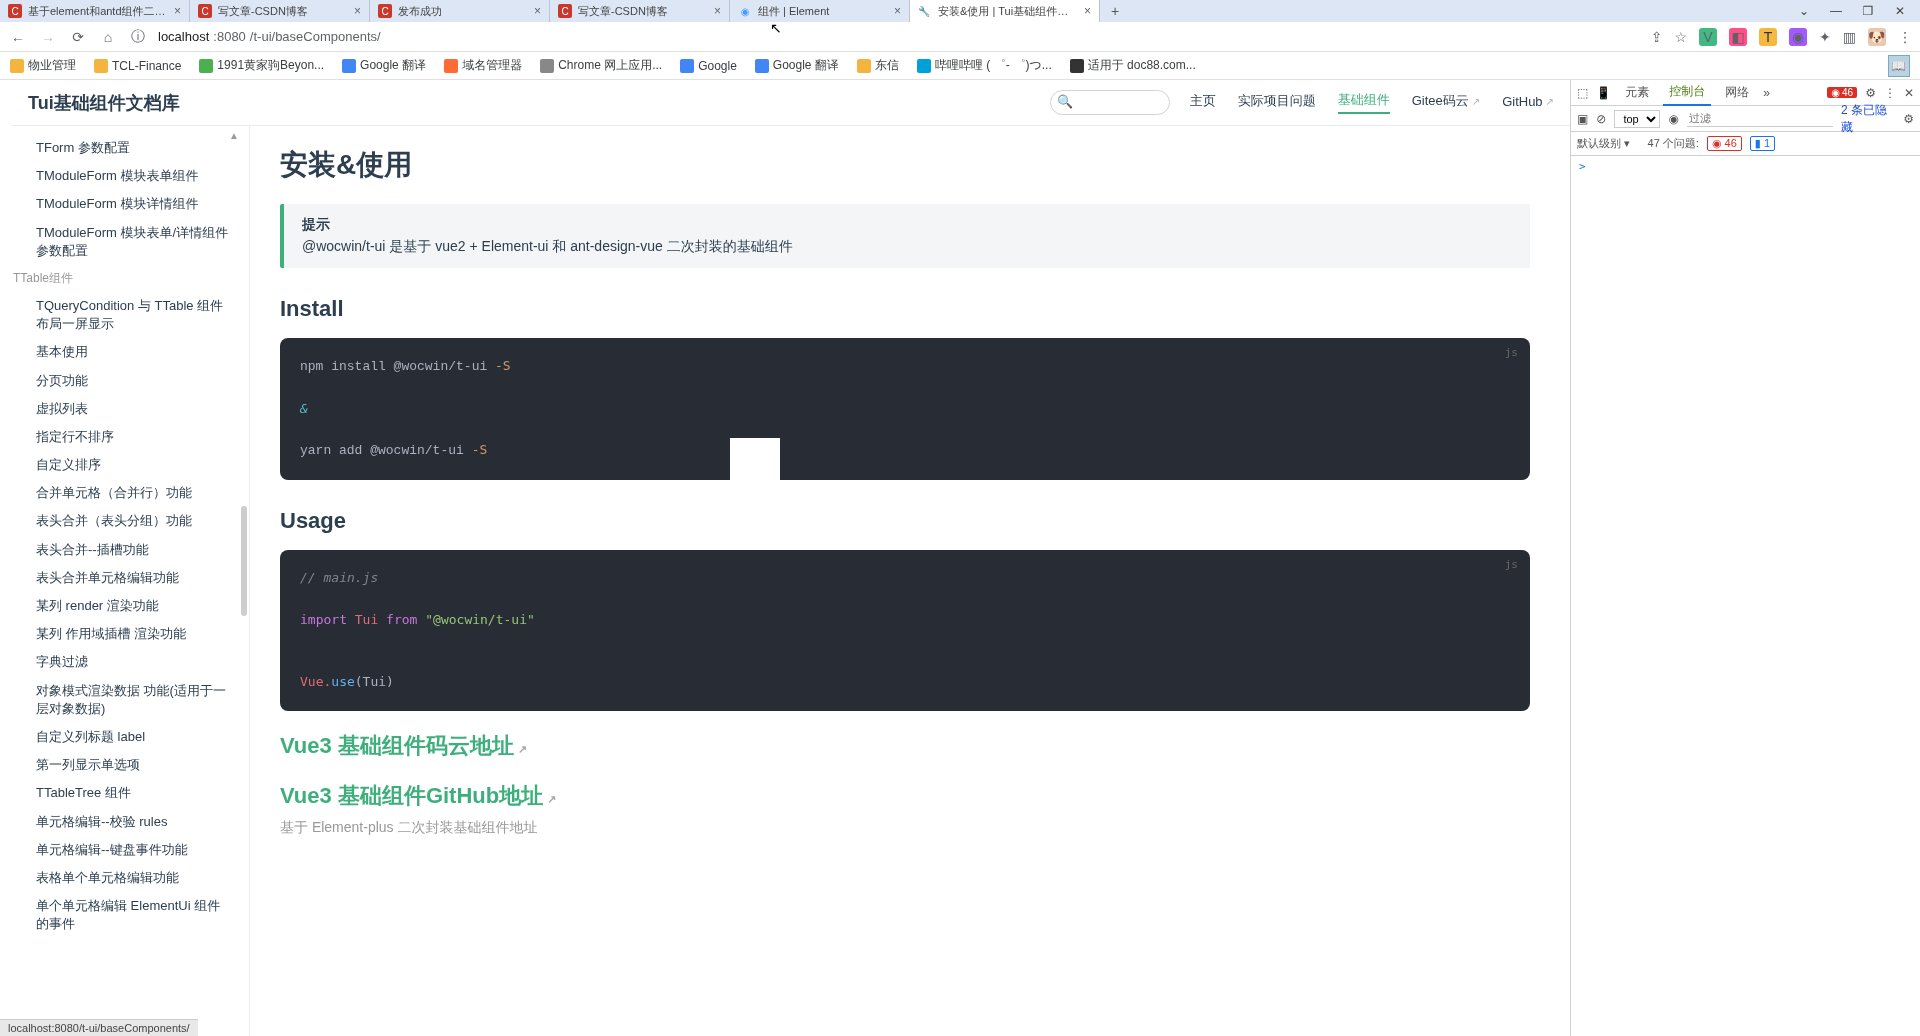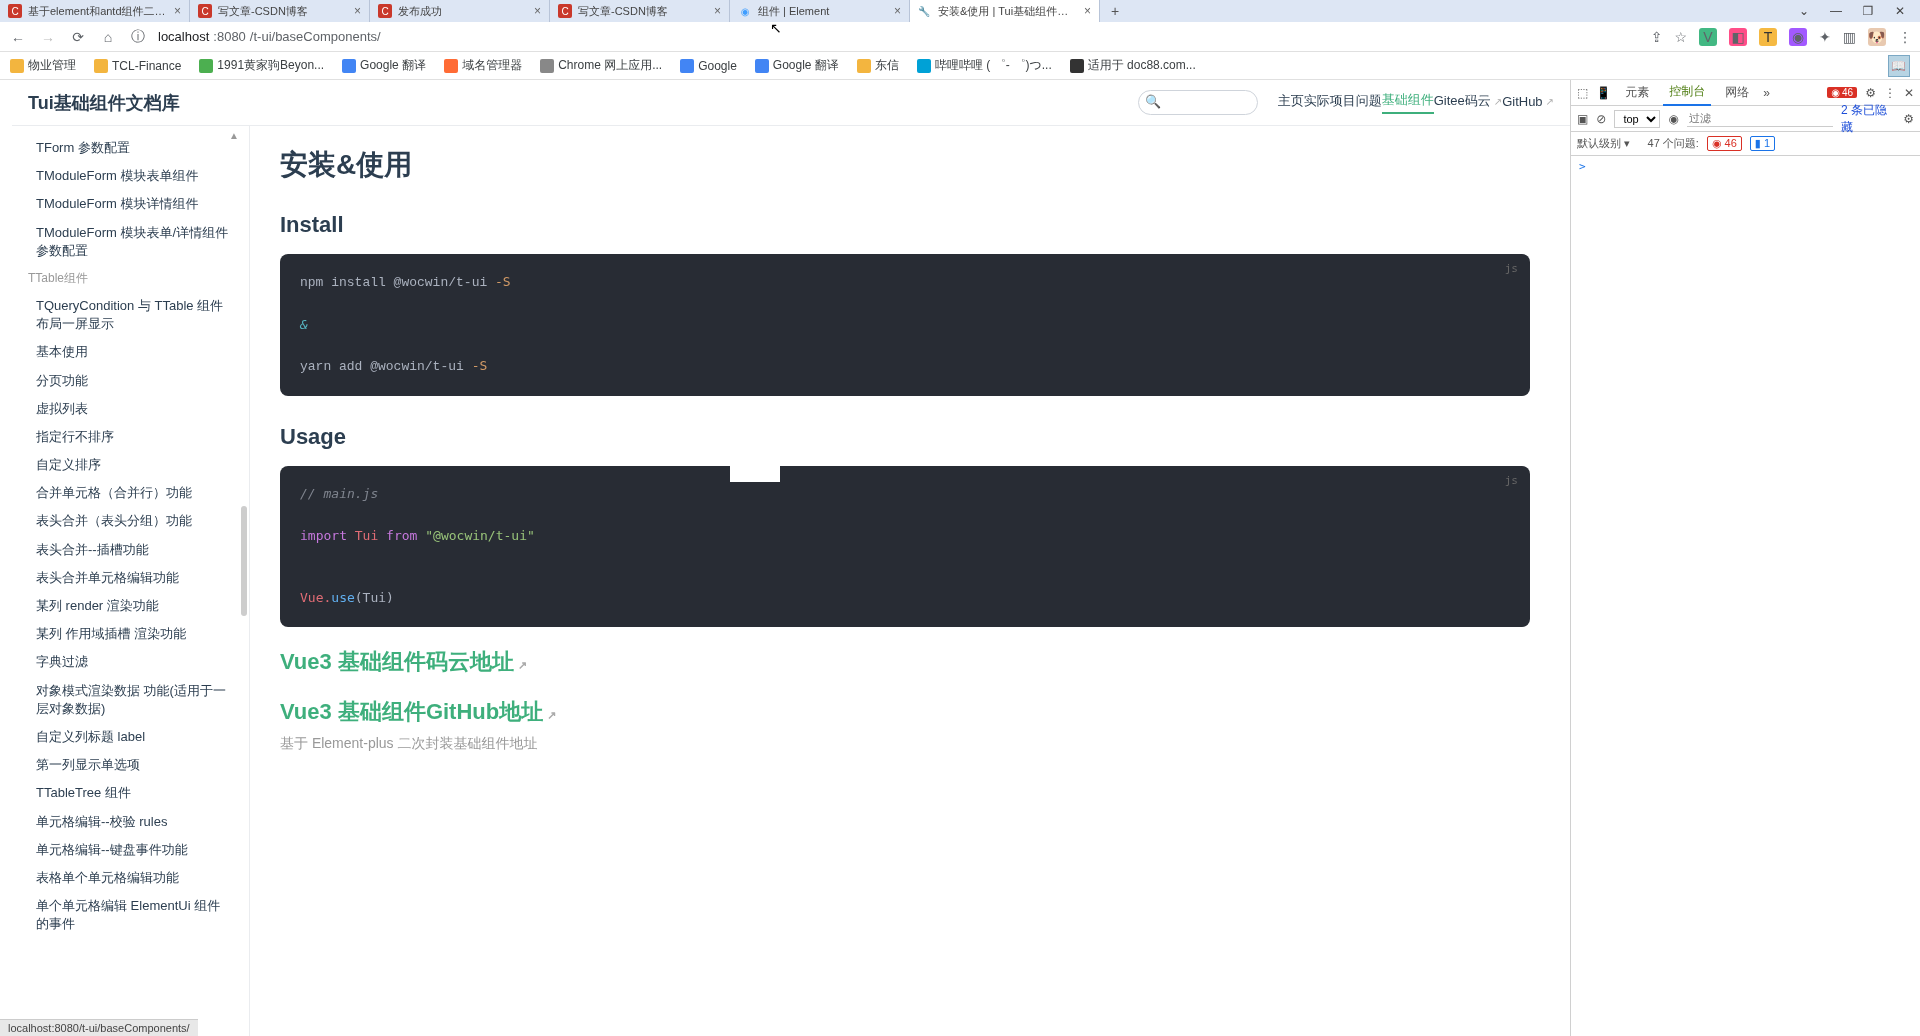--- a/index.html
+++ b/index.html
@@ -37,30 +37,30 @@
 .page-area { flex: 1; display: flex; flex-direction: column; background: #fff; overflow: hidden; position: relative; }
 .devtools { width: 350px; border-left: 1px solid #d0d0d0; background: #fff; display: flex; flex-direction: column; }
 
 
 .doc-header { display: flex; align-items: center; padding: 10px 16px; border-bottom: 1px solid #eaecef; margin-left: 12px; }
 .doc-title { font-size: 18px; font-weight: 600; }
 .doc-search { margin-left: auto; margin-right: 20px; }
 .doc-search input { width: 120px; padding: 4px 10px 4px 26px; border: 1px solid #cfd4db; border-radius: 14px; font-size: 13px; outline:none;}
 .search-wrap { position: relative; }
 .search-wrap .si { position: absolute; left: 8px; top: 4px; color: #999; font-size:13px; }
-.doc-nav { display: flex; font-size: 13px; }
+.doc-nav { display: flex; gap: 22px; font-size: 13px; }
 .doc-nav a { color: #2c3e50; text-decoration: none; padding-bottom: 3px; display:flex; align-items:center; gap:3px;}
 .doc-nav a.active { color: #3eaf7c; border-bottom: 2px solid #3eaf7c; }
 .ext-link { font-size:10px; color:#aaa; }
 
 
 .doc-body { flex: 1; display: flex; overflow: hidden; }
 .sidebar { width: 250px; border-right: 1px solid #eaecef; overflow-y: auto; padding: 8px 0; font-size: 13px; position:relative;}
 .sidebar-item { padding: 5px 18px 5px 36px; color: #2c3e50; cursor: pointer; line-height:1.4; }
-.sidebar-group { padding: 5px 18px 5px 28px; color: #999; font-size: 12px; }
+.sidebar-group { padding: 5px 18px 5px 13px; color: #999; font-size: 12px; }
 .sidebar-collapse { position:absolute; right:10px; top:4px; color:#999; font-size:10px;}
 .sidebar-scroll-hint { position:absolute; right:2px; top:380px; width:6px; height:110px; background:#cdcdcd; border-radius:3px;}
 
 .content { flex: 1; overflow-y: auto; padding: 20px 40px 40px 30px; }
 .content h1 { font-size: 28px; font-weight: 600; margin-bottom: 20px; }
 .tip-box { border-left: 4px solid #3eaf7c; background: #f3f5f7; padding: 12px 18px; margin: 20px 0; border-radius: 2px;}
 .tip-title { font-weight: 600; font-size: 14px; margin-bottom:4px;}
 .tip-body { font-size: 14px; color: #2c3e50; }
 .content h2 { font-size: 22px; font-weight: 600; margin: 28px 0 16px; }
 .code-block { background: #282c34; border-radius: 8px; padding: 18px 20px; font-family: "Consolas", monospace; font-size: 13px; color: #abb2bf; position: relative; margin-bottom: 10px; white-space: pre; line-height:1.6;}
@@ -269,20 +269,24 @@
         <div class="sidebar-item">TTableTree 组件</div>
         <div class="sidebar-item">单元格编辑--校验 rules</div>
         <div class="sidebar-item">单元格编辑--键盘事件功能</div>
         <div class="sidebar-item">表格单个单元格编辑功能</div>
         <div class="sidebar-item">单个单元格编辑 ElementUi 组件的事件</div>
         <div class="sidebar-scroll-hint"></div>
       </div>
 
       <div class="content">
         <h1>安装&amp;使用</h1>
+        <div class="tip-box">
+          <div class="tip-title">提示</div>
+          <div class="tip-body">@wocwin/t-ui 是基于 vue2 + Element-ui 和 ant-design-vue 二次封装的基础组件</div>
+        </div>
         <h2>Install</h2>
         <div class="code-block"><span class="lang">js</span><span class="tok-cmd">npm install @wocwin/t-ui </span><span class="tok-flag">-S</span>
 
 <span class="tok-amp">&amp;</span>
 
 <span class="tok-cmd">yarn add @wocwin/t-ui </span><span class="tok-flag">-S</span></div>
 
         <h2>Usage</h2>
         <div class="code-block"><span class="lang">js</span><span class="tok-comment">// main.js</span>
 

